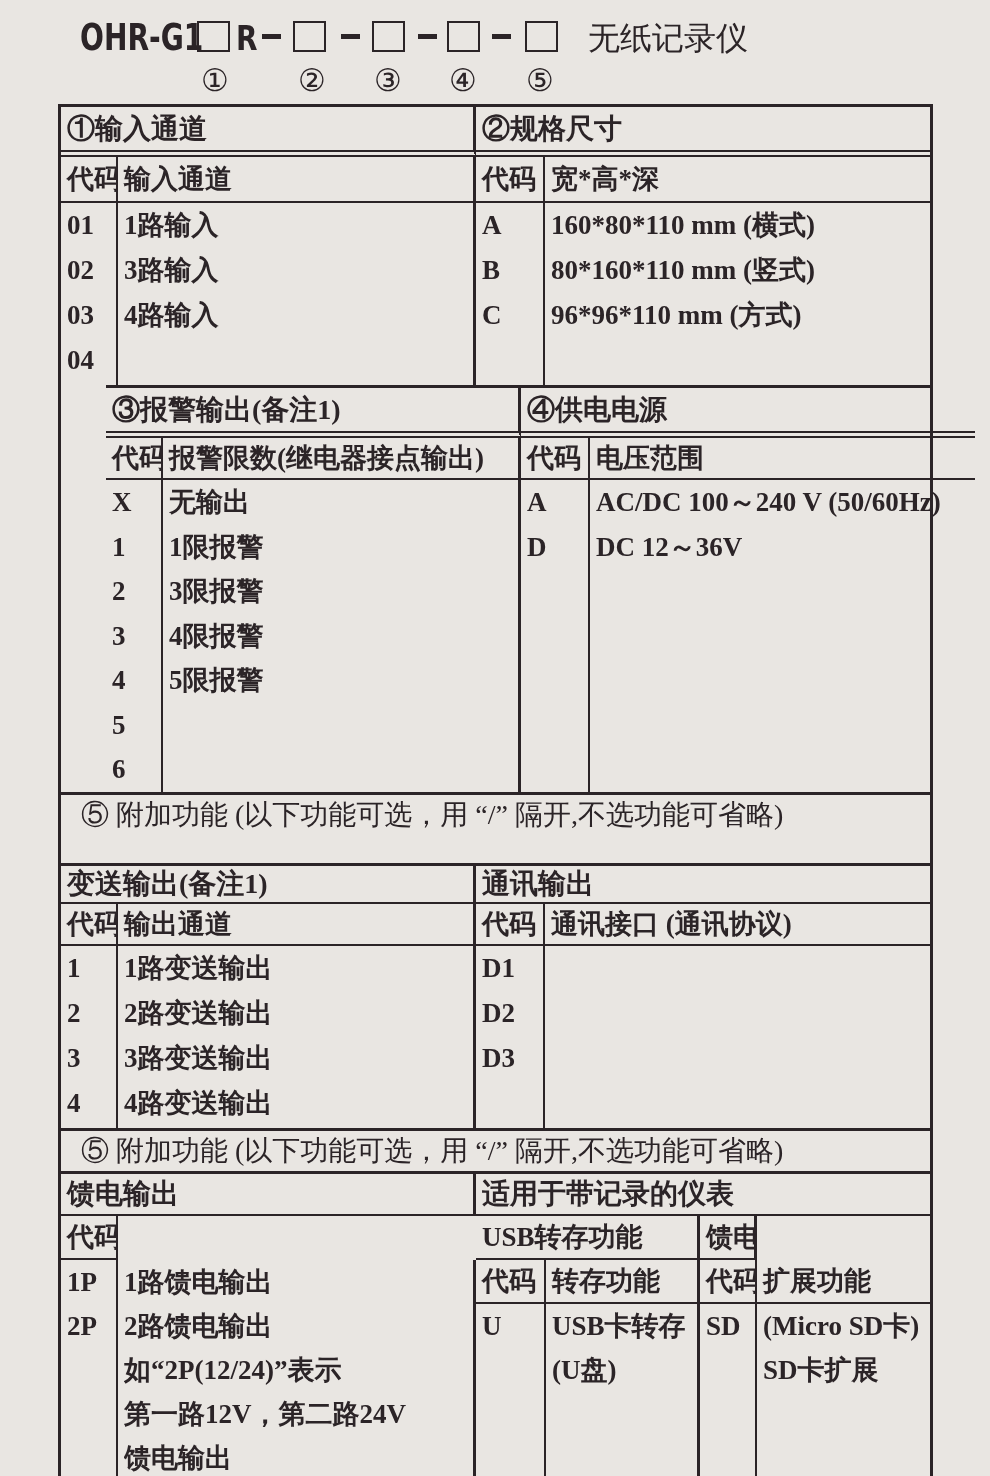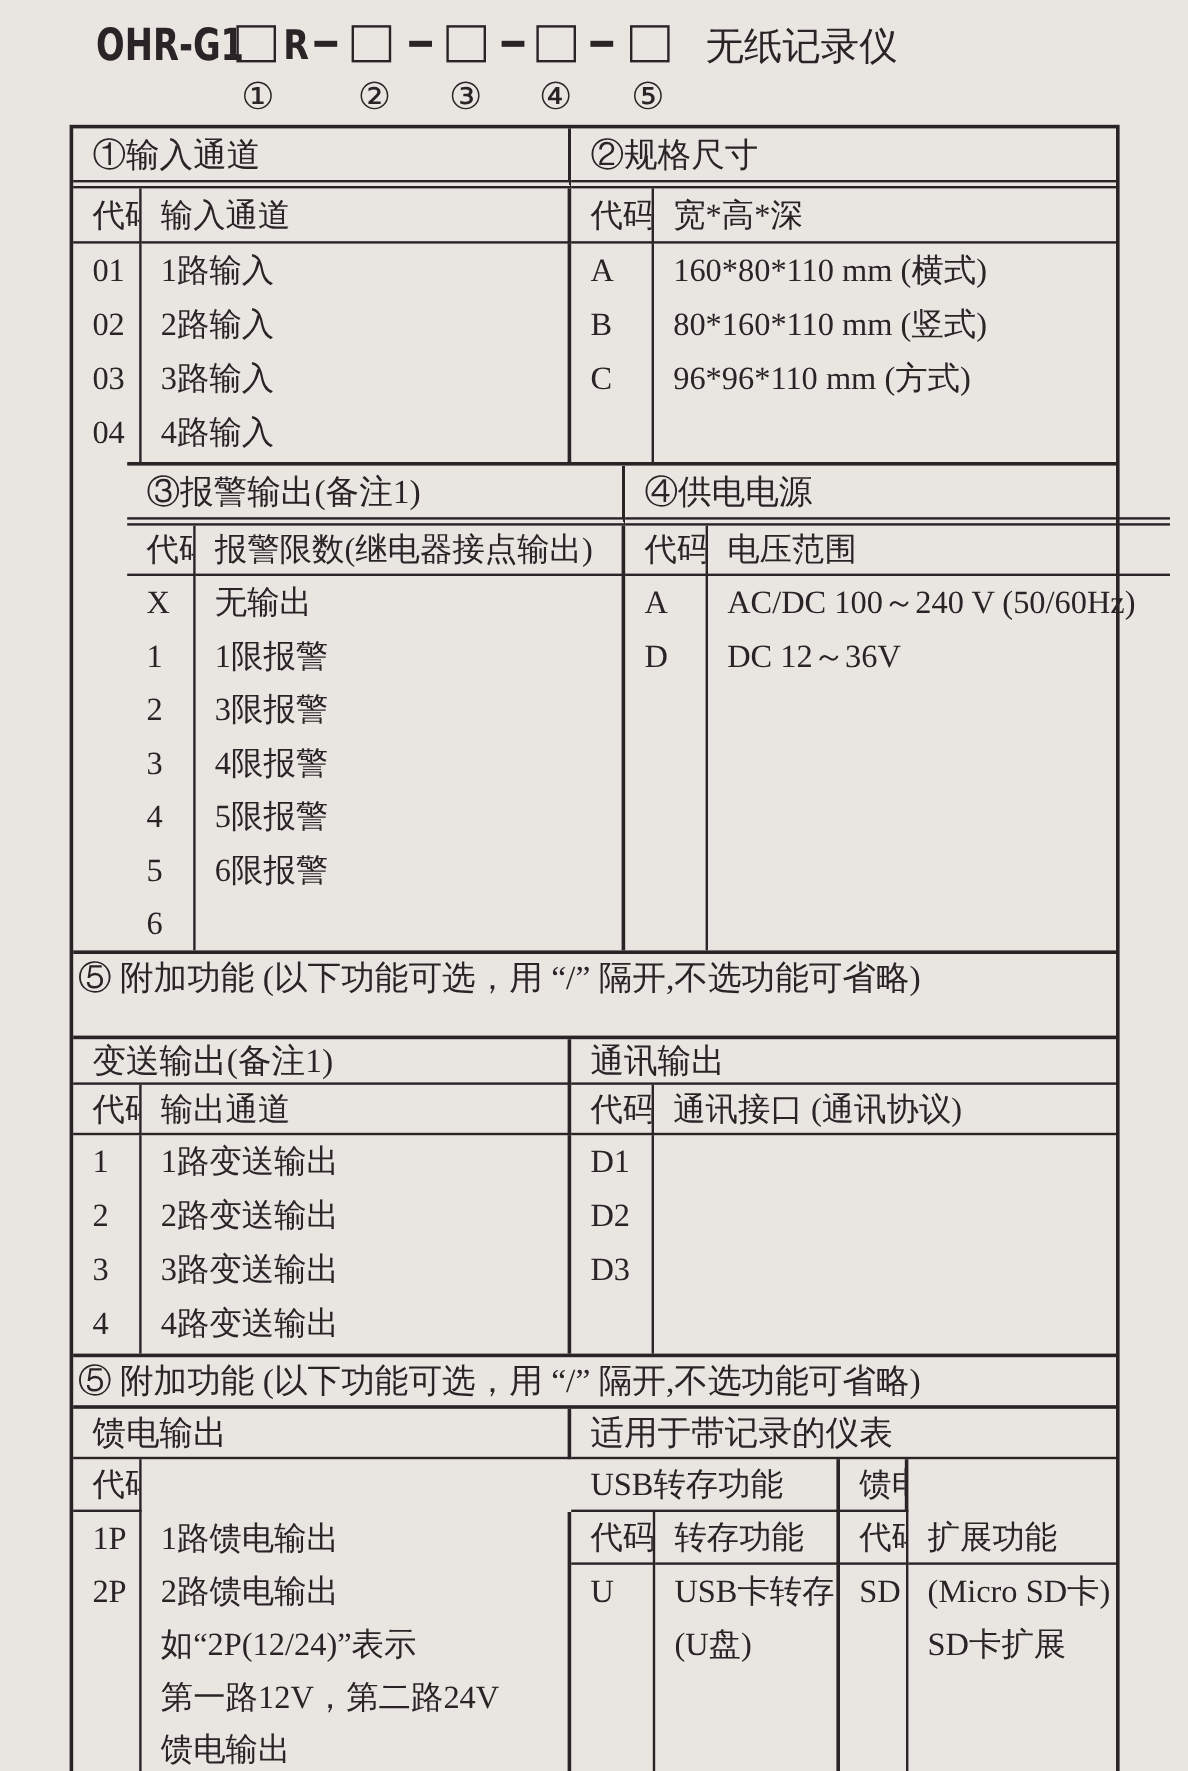--- a/index.html
+++ b/index.html
@@ -30,23 +30,23 @@
     position:absolute;left:58px;top:104px;width:875px;box-sizing:border-box;
     border:3px solid var(--ink);background:var(--bg);
   }
   .sec{display:grid;grid-template-columns:57px 358px 69px 385px;}
   .secA{grid-template-rows:50px 46px 182px;}
   .secB{grid-template-rows:50px 42px 312px;border-top:3px solid var(--ink);margin-left:45px;}
   .secD{grid-template-rows:38px 42px 182px;border-top:3px solid var(--ink);margin-top:28px;}
   .secF{grid-template-columns:57px 358px 70px 154px 57px 173px;
         grid-template-rows:42px 44px 44px 176px;border-top:3px solid var(--ink);}
   .h5{border-top:3px solid var(--ink);height:43px;box-sizing:border-box;display:flex;align-items:center;
-      padding-left:4px;font-size:28px;white-space:nowrap;overflow:hidden;}
-  .cell{box-sizing:border-box;padding-left:16px;font-size:27px;display:flex;align-items:center;
-        white-space:nowrap;overflow:hidden;}
+      padding-left:20px;font-size:28px;white-space:nowrap;overflow:hidden;}
+  .cell{box-sizing:border-box;padding-left:6px;font-size:27px;display:flex;align-items:center;
+        white-space:nowrap;overflow:hidden;font-weight:bold;}
   .h{font-size:28px;}
   .data{display:block;padding-top:0;}
   .ln{height:45px;line-height:45px;font-size:27px;white-space:nowrap;overflow:hidden;}
   .lnB{height:44.5px;line-height:44.5px;}
   .lnF{height:44px;line-height:44px;}
   .br2{border-right:2px solid var(--ink);}
   .br3{border-right:3px solid var(--ink);}
   .bb2{border-bottom:2px solid var(--ink);}
   .bbD{border-bottom:7px double var(--ink);}
 </style>
@@ -86,21 +86,20 @@
       <div class="cell bb2">宽*高*深</div>
 
       <div class="cell data br2">
         <div class="ln">01</div>
         <div class="ln">02</div>
         <div class="ln">03</div>
         <div class="ln">04</div>
       </div>
       <div class="cell data br3">
         <div class="ln">1路输入</div>
-        <div class="ln">2路输入</div>
         <div class="ln">3路输入</div>
         <div class="ln">4路输入</div>
       </div>
       <div class="cell data br2">
         <div class="ln">A</div>
         <div class="ln">B</div>
         <div class="ln">C</div>
       </div>
       <div class="cell data">
         <div class="ln">160*80*110 mm (横式)</div>
@@ -126,21 +125,20 @@
         <div class="ln lnB">4</div>
         <div class="ln lnB">5</div>
         <div class="ln lnB">6</div>
       </div>
       <div class="cell data br3">
         <div class="ln lnB">无输出</div>
         <div class="ln lnB">1限报警</div>
         <div class="ln lnB">3限报警</div>
         <div class="ln lnB">4限报警</div>
         <div class="ln lnB">5限报警</div>
-        <div class="ln lnB">6限报警</div>
       </div>
       <div class="cell data br2">
         <div class="ln lnB">A</div>
         <div class="ln lnB">D</div>
       </div>
       <div class="cell data">
         <div class="ln lnB">AC/DC 100～240 V (50/60Hz)</div>
         <div class="ln lnB">DC 12～36V</div>
       </div>
     </div>

